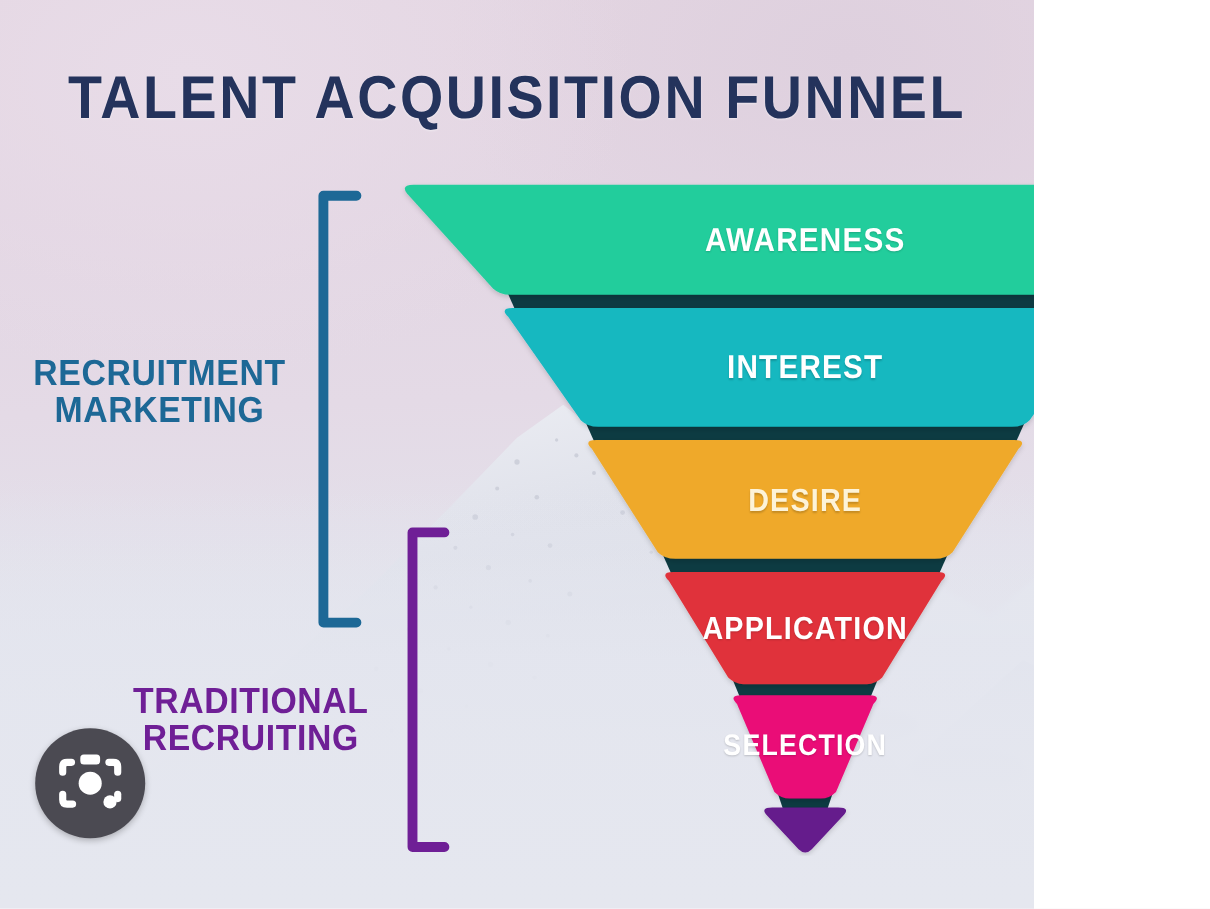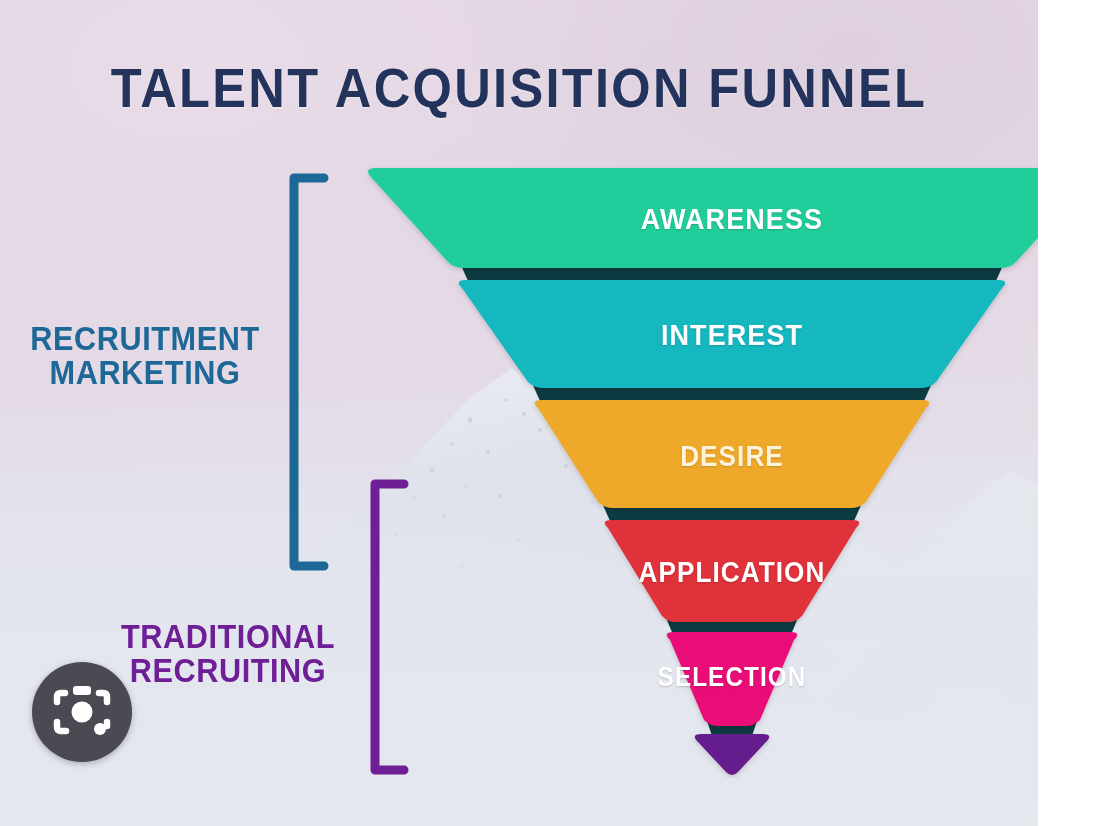--- a/index.html
+++ b/index.html
@@ -2,21 +2,21 @@
 <html><head>
 <meta charset="utf-8">
 <style>
   html, body {
     margin: 0;
     padding: 0;
     background: #ffffff;
   }
   #stage {
     position: relative;
-    width: 1038px;
+    width: 940px;
     height: 826px;
     overflow: hidden;
     font-family: "Liberation Sans", sans-serif;
     background: #e9e2ea;
   }
 
   
   .bg-sky {
     position: absolute;
     inset: 0;

